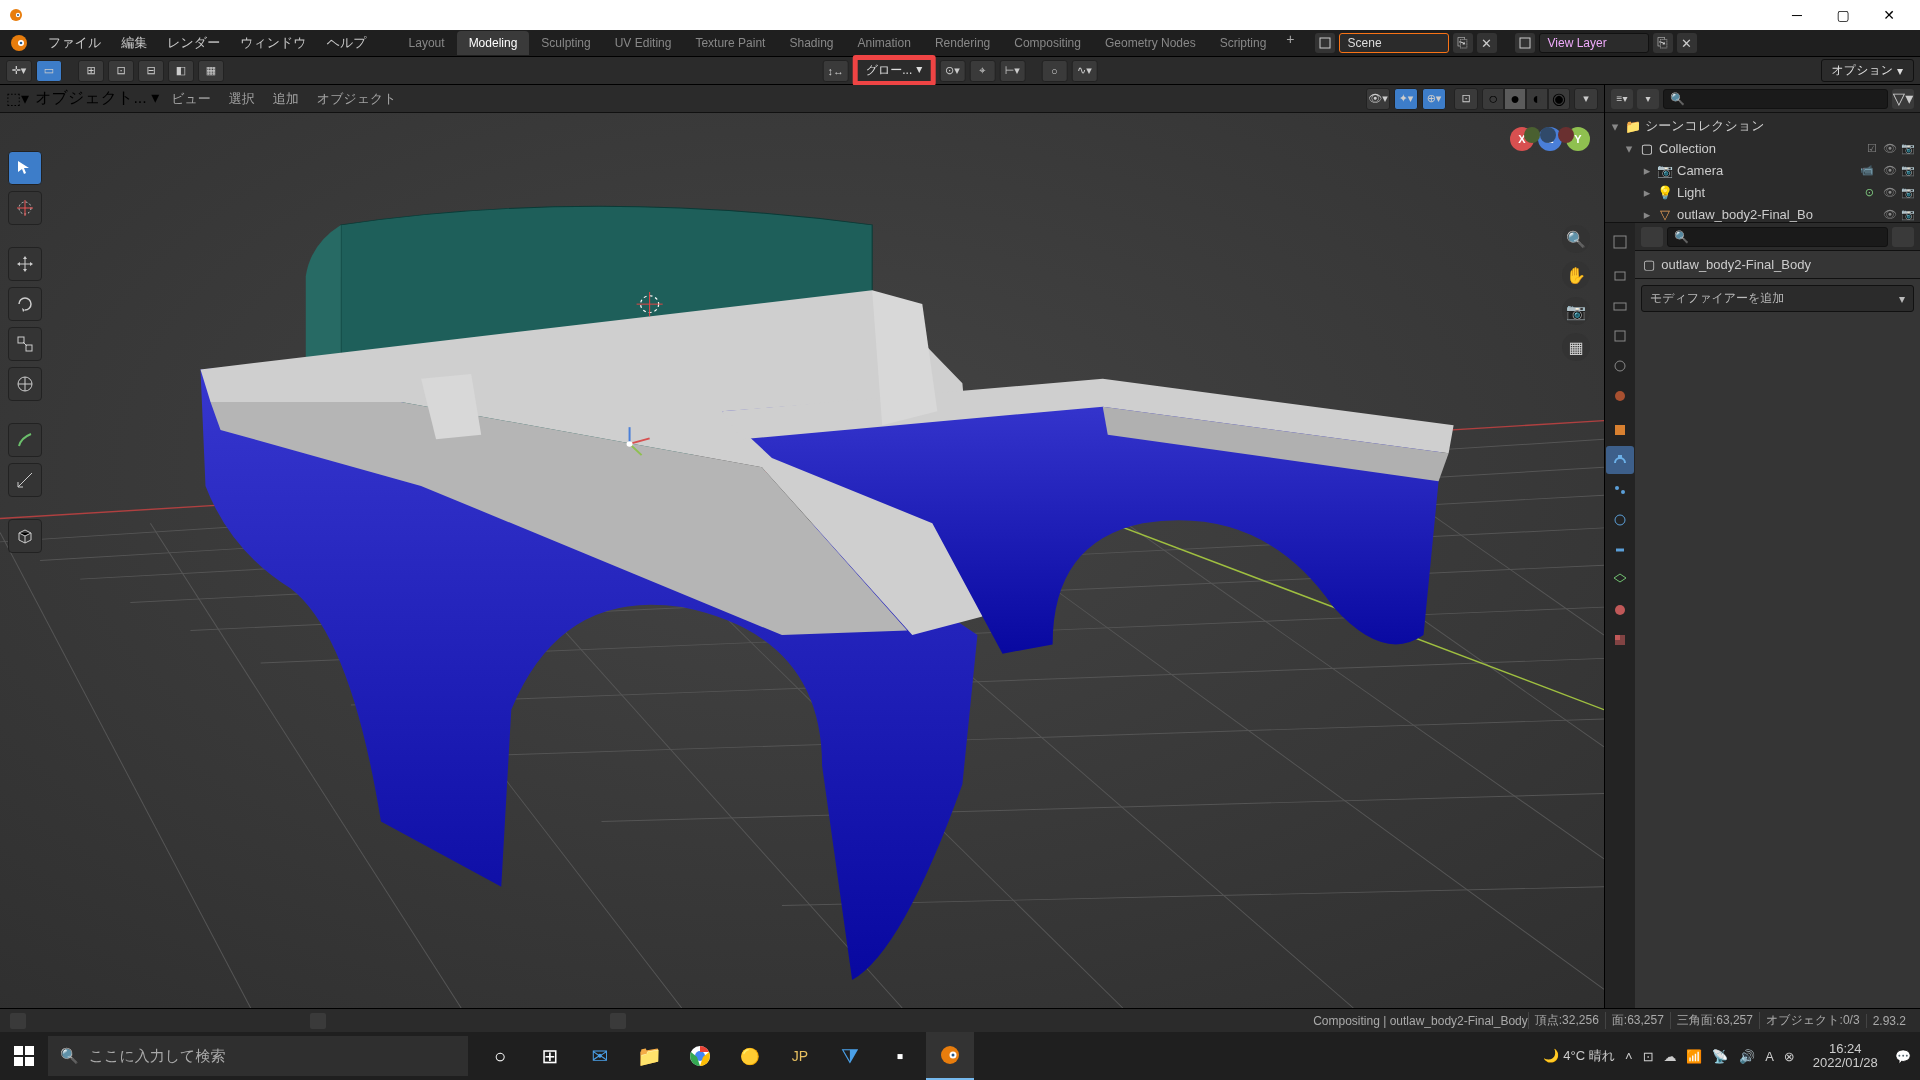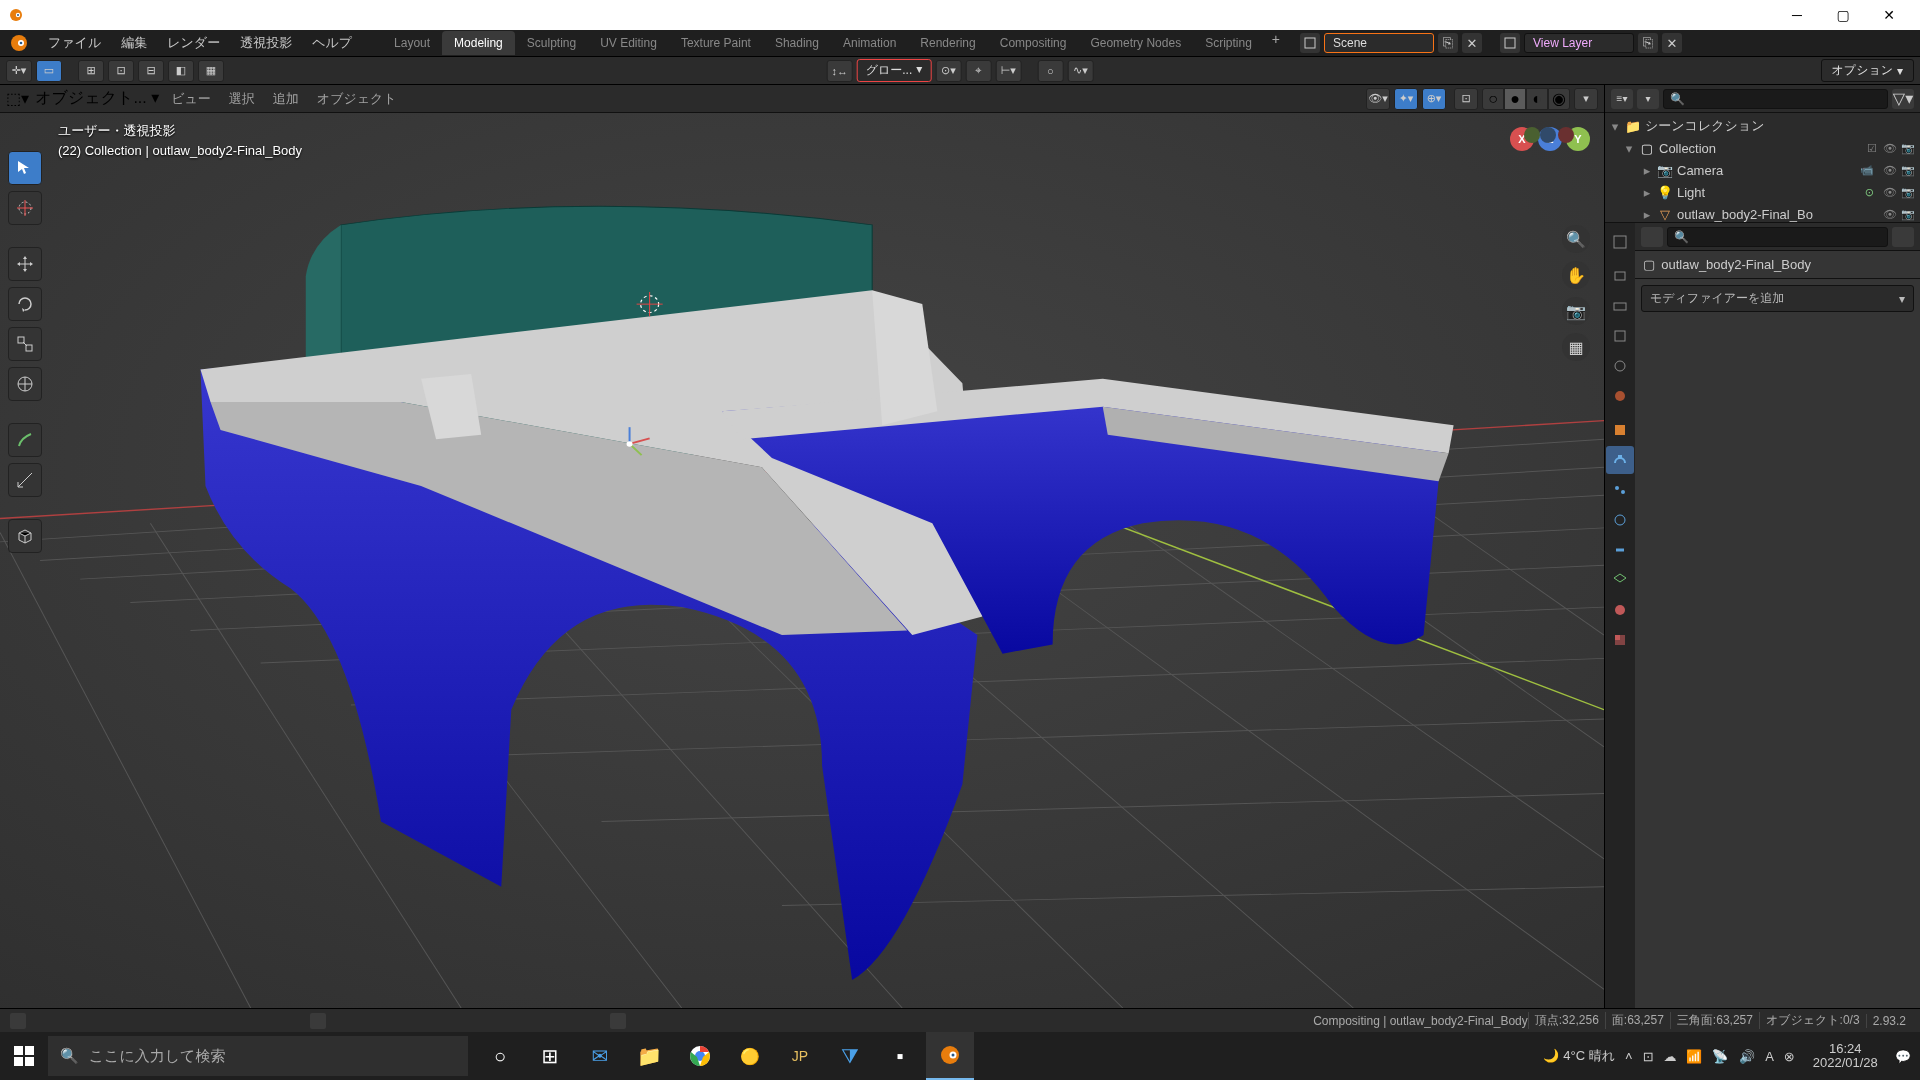--- a/index.html
+++ b/index.html
@@ -15,21 +15,21 @@
 .menubar .tab { padding: 5px 12px; color: #888; font-size: 12px; border-radius: 4px 4px 0 0; }
 .menubar .tab.active { background: #3a3a3a; color: #fff; }
 .menubar .addtab { padding: 0 8px; color: #aaa; font-size: 14px; }
 .scenebar { margin-left: 12px; display: flex; align-items: center; gap: 4px; }
 .scenebar .btn { width: 20px; height: 20px; background: #333; border-radius: 3px; display:flex; align-items:center; justify-content:center; }
 .scenebar input { background: #2b2b2b; border: 1px solid #f97316; color: #ddd; padding: 2px 8px; border-radius: 3px; font-size: 12px; width: 110px; }
 .scenebar .label { color:#f0abfc; font-size:12px; padding-left:6px; }
 .toolbar-row { height: 28px; background: #2b2b2b; border-bottom: 1px solid #000; display: flex; align-items: center; padding: 0 6px; gap: 4px; }
 .toolbar-row .btn { width: 26px; height: 22px; background: #3a3a3a; border: 1px solid #222; border-radius: 3px; display:flex; align-items:center; justify-content:center; color:#ccc; font-size:11px; }
 .toolbar-row .btn.active { background: #3d7dc9; }
-.toolbar-row .dropdown { background:#2b2b2b; border:1px solid #ef4444; color:#ddd; padding:2px 8px; border-radius:3px; font-size:12px; display:flex; gap:4px; }
+.toolbar-row .dropdown { background:#2b2b2b; border:5px solid #ef4444; color:#ddd; padding:2px 8px; border-radius:3px; font-size:12px; display:flex; gap:4px; }
 .toolbar-row .sep { width: 8px; }
 .main-area { flex: 1; display: flex; background: #393939; position: relative; overflow:hidden; }
 .left-tools { width: 42px; background: transparent; display: flex; flex-direction: column; padding: 6px 0; gap: 6px; align-items: center; position:absolute; left:4px; top:60px; z-index:10; }
 .left-tools .tool { width: 34px; height: 34px; background: #343434; border:1px solid #222; border-radius: 4px; display:flex; align-items:center; justify-content:center; color:#ccc; }
 .left-tools .tool.active { background: #3d7dc9; }
 .left-tools .toolgap { height:10px; }
 .viewport { flex: 1; position: relative; background: #3a3a3a; }
 .viewport-header { position: absolute; top: 0; left: 0; right: 0; height: 28px; background: #2b2b2b; display: flex; align-items: center; padding: 0 6px; gap: 6px; z-index:5; border-bottom:1px solid #111;}
 .vh-menu { color:#a3a3a3; font-size:13px; padding:0 6px; }
 .vh-right { margin-left:auto; display:flex; gap:4px; align-items:center; }
@@ -109,21 +109,21 @@
   <span class="logo">
     <svg width="20" height="20" viewBox="0 0 20 20">
         <circle cx="10" cy="10" r="8" fill="#e87d0d"></circle>
         <circle cx="12" cy="10" r="3" fill="#fff"></circle>
         <circle cx="12" cy="10" r="1.3" fill="#265787"></circle>
       </svg>
   </span>
   <span class="menu-item">ファイル</span>
   <span class="menu-item">編集</span>
   <span class="menu-item">レンダー</span>
-  <span class="menu-item">透視投影</span>
+  <span class="menu-item">ウィンドウ</span>
   <span class="menu-item">ヘルプ</span>
   <div class="tabs">
     <span class="tab">Layout</span>
     <span class="tab active">Modeling</span>
     <span class="tab">Sculpting</span>
     <span class="tab">UV Editing</span>
     <span class="tab">Texture Paint</span>
     <span class="tab">Shading</span>
     <span class="tab">Animation</span>
     <span class="tab">Rendering</span>
@@ -258,24 +258,20 @@
         </div>
       <div class="toolgap"></div>
       <div class="tool">
           <svg width="20" height="20" viewBox="0 0 20 20">
             <path d="M4 7 L10 4 L16 7 L16 14 L10 17 L4 14 Z" fill="none" stroke="#ccc"></path>
             <path d="M4 7 L10 10 L16 7 M10 10 L10 17" stroke="#ccc"></path>
           </svg>
         </div>
     </div>
 
-    <div class="info-overlay">
-      <div>ユーザー・透視投影</div>
-      <div>(22) Collection | outlaw_body2-Final_Body</div>
-    </div>
 
     <div class="nav-gizmo">
       <div class="ball" style="background:#4a7fd8; left:28px; top:0">Z</div>
       <div class="ball" style="background:#d85050; left:0; top:38">X</div>
       <div class="ball" style="background:#8fc050; left:56px; top:38">Y</div>
       <div class="ball" style="background:#4a6030; left:14px; top:20; width:16px;height:16px"></div>
       <div class="ball" style="background:#6a3030; left:48px; top:20; width:16px;height:16px"></div>
       <div class="ball" style="background:#304a6a; left:30px; top:58; width:16px;height:16px"></div>
     </div>
 

